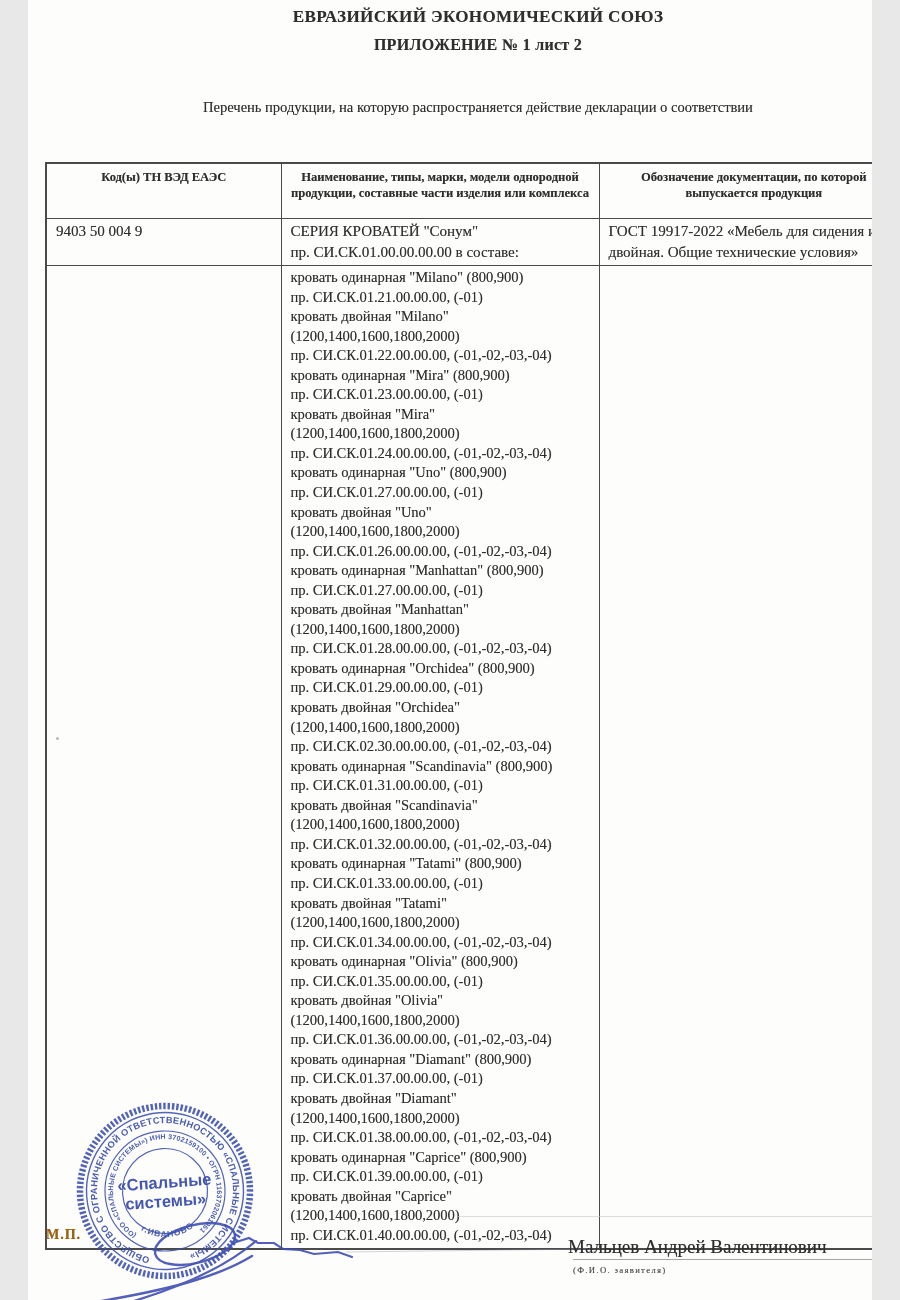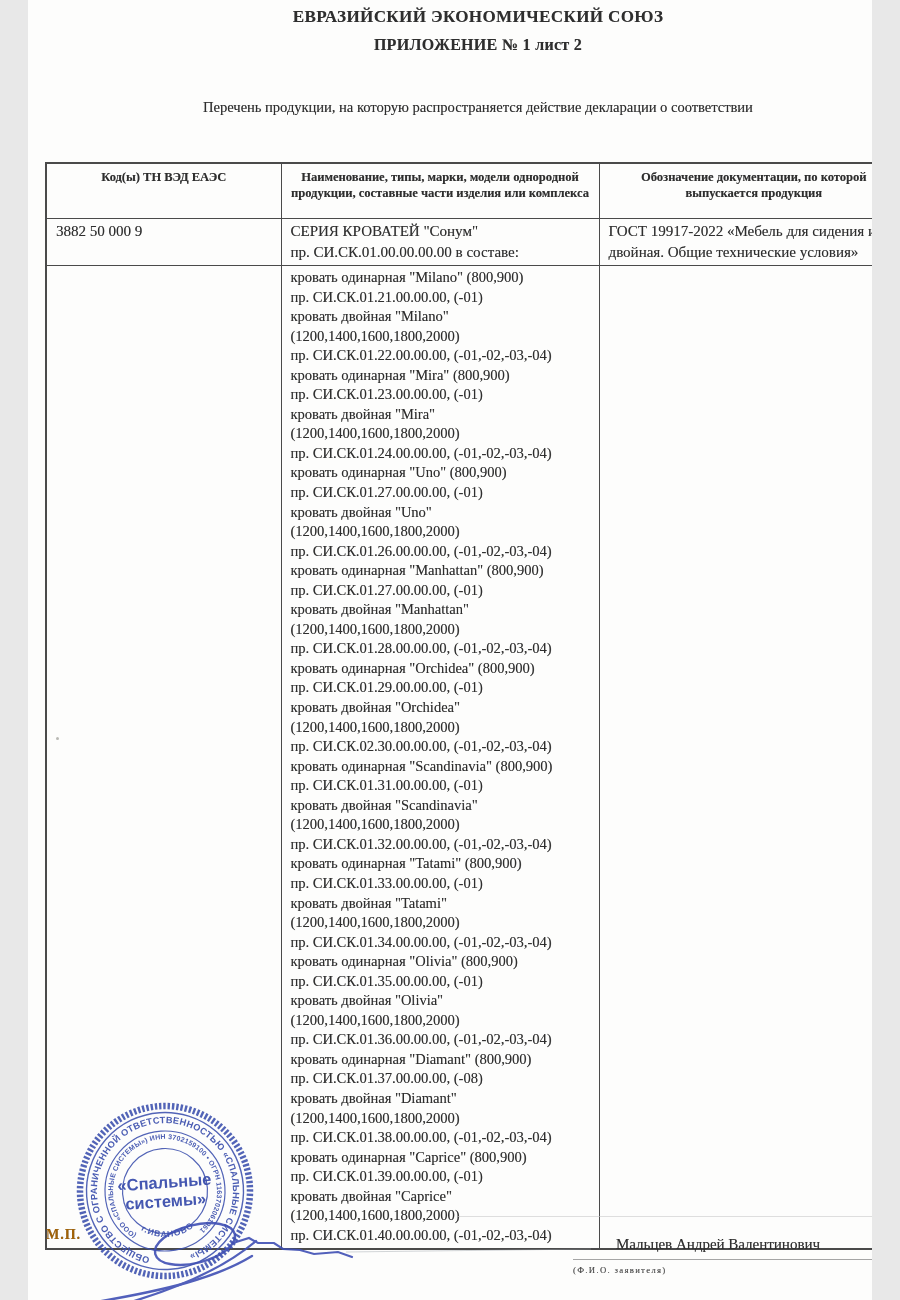--- a/index.html
+++ b/index.html
@@ -28,21 +28,21 @@
   table.products th{
     font-size:12.5px;font-weight:bold;line-height:15.5px;
     text-align:center;padding:6px 6px 4px;height:44px;
   }
   tr.r1 td{height:42px;font-size:15px;line-height:21px;padding:2px 6px 2px 9px;}
   tr.r2 td{font-size:14.5px;padding:2px 5px 3px 9px;}
   .pl{line-height:19.55px;white-space:nowrap;}
   td.code-cell{font-size:15px;padding:3px 6px 2px 10px;}
 
   .mp{top:1227px;left:18px;font-size:14px;font-weight:bold;letter-spacing:1px;color:#a16207;}
-  .signer-name{top:1236px;left:540px;width:300px;text-align:center;font-size:15px;}
+  .signer-name{top:1236px;left:540px;width:300px;text-align:left;font-size:19px;}
   .signer-line{top:1259px;left:545px;width:335px;height:0;border-top:1px solid #a5a5a5;}
   .signer-caption{top:1265px;left:545px;width:335px;text-align:left;
     font-size:8.5px;letter-spacing:1.4px;color:#4a4a4a;}
   .faint-line{top:1216px;left:430px;width:470px;height:0;border-top:1px solid #c9c9c9;opacity:.6;}
   .speck{top:737px;left:28px;width:3px;height:3px;background:#b9b9b4;border-radius:50%;}
 
   .stamp{top:1100px;left:46px;transform:rotate(-4deg);}
   .stamp text{font-family:"Liberation Sans", sans-serif;text-shadow:none;}
   .sig{top:1186px;left:28px;}
 </style>
@@ -64,21 +64,21 @@
       </colgroup>
     <thead>
       <tr>
         <th>Код(ы) ТН ВЭД ЕАЭС</th>
         <th>Наименование, типы, марки, модели однородной продукции, составные части изделия или комплекса</th>
         <th>Обозначение документации, по которой выпускается продукция</th>
       </tr>
     </thead>
     <tbody>
       <tr class="r1">
-        <td class="code-cell">3882 50 000 9</td>
+        <td class="code-cell">9403 50 004 9</td>
         <td>
           <div>
               <div>СЕРИЯ КРОВАТЕЙ "Сонум"</div>
               <div>пр. СИ.СК.01.00.00.00.00 в составе:</div>
             </div>
         </td>
         <td>
           <div>
               <div>ГОСТ 19917-2022 «Мебель для сидения и</div>
               <div>двойная. Общие технические условия»</div>
@@ -123,21 +123,21 @@
               <div class="pl">пр. СИ.СК.01.33.00.00.00, (-01)</div>
               <div class="pl">кровать двойная "Tatami"</div>
               <div class="pl">(1200,1400,1600,1800,2000)</div>
               <div class="pl">пр. СИ.СК.01.34.00.00.00, (-01,-02,-03,-04)</div>
               <div class="pl">кровать одинарная "Olivia" (800,900)</div>
               <div class="pl">пр. СИ.СК.01.35.00.00.00, (-01)</div>
               <div class="pl">кровать двойная "Olivia"</div>
               <div class="pl">(1200,1400,1600,1800,2000)</div>
               <div class="pl">пр. СИ.СК.01.36.00.00.00, (-01,-02,-03,-04)</div>
               <div class="pl">кровать одинарная "Diamant" (800,900)</div>
-              <div class="pl">пр. СИ.СК.01.37.00.00.00, (-08)</div>
+              <div class="pl">пр. СИ.СК.01.37.00.00.00, (-01)</div>
               <div class="pl">кровать двойная "Diamant"</div>
               <div class="pl">(1200,1400,1600,1800,2000)</div>
               <div class="pl">пр. СИ.СК.01.38.00.00.00, (-01,-02,-03,-04)</div>
               <div class="pl">кровать одинарная "Caprice" (800,900)</div>
               <div class="pl">пр. СИ.СК.01.39.00.00.00, (-01)</div>
               <div class="pl">кровать двойная "Caprice"</div>
               <div class="pl">(1200,1400,1600,1800,2000)</div>
               <div class="pl">пр. СИ.СК.01.40.00.00.00, (-01,-02,-03,-04)</div>
             </div>
         </td>

